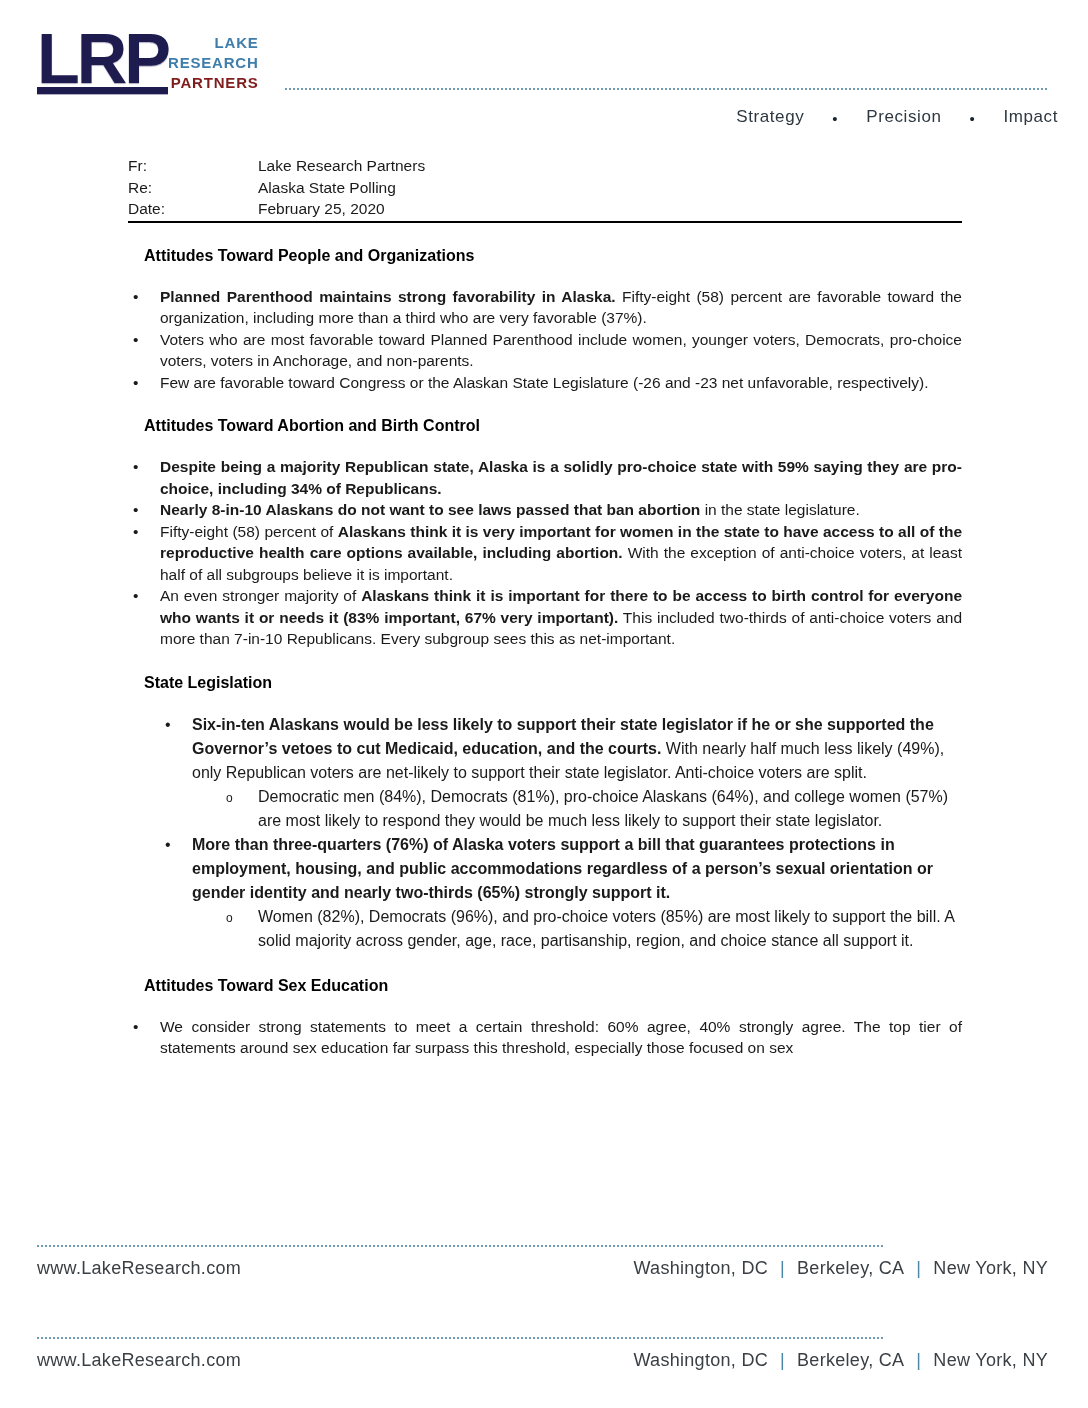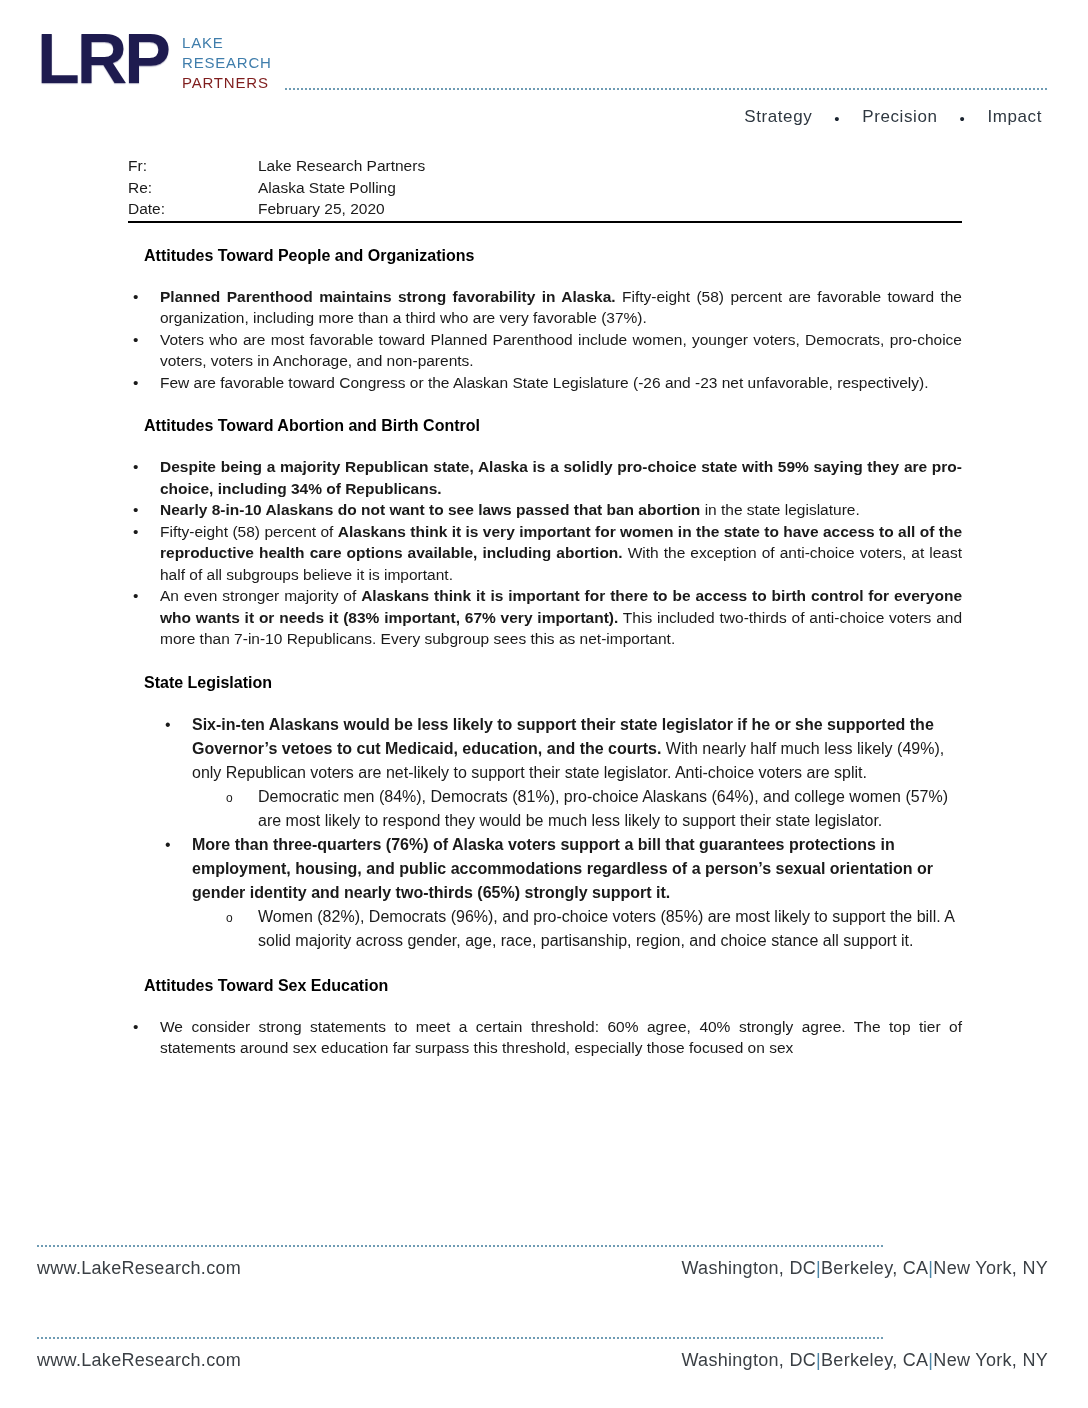--- a/index.html
+++ b/index.html
@@ -21,46 +21,47 @@
     display: flex;
     align-items: flex-start;
   }
   .logo-lrp {
     font-size: 70px;
     line-height: 66px;
     font-weight: 800;
     letter-spacing: -3px;
     color: #1e1b4f;
     text-shadow: 0 1px 1px rgba(30,27,79,0.35);
+    text-decoration: underline;
   }
   .logo-lines {
-    margin-left: 14px;
     margin-top: 7px;
     font-size: 15px;
     line-height: 20px;
-    font-weight: 400;
+    font-weight: 700;
     letter-spacing: 0.8px;
+    text-align: right;
   }
   .logo-line-1, .logo-line-2 { color: #3f7dab; }
   .logo-line-3 { color: #7f1d1d; }
 
   .header-dotted {
     position: absolute;
     top: 88px;
     left: 285px;
     width: 762px;
     border-top: 2px dotted #6f9cb4;
   }
   .tagline {
     position: absolute;
     top: 107px;
-    right: 46px;
+    right: 30px;
     display: flex;
     align-items: flex-end;
-    gap: 22px;
+    gap: 28px;
     font-size: 17px;
     letter-spacing: 0.6px;
     color: #2e3740;
   }
   .tagline .dot { font-size: 15px; color: #1b2430; }
 
   
   .memo-main {
     position: absolute;
     top: 155px;
@@ -125,21 +126,21 @@
   }
   .footer-row {
     margin-top: 11px;
     display: flex;
     justify-content: space-between;
     align-items: baseline;
     font-size: 18px;
     color: #3a3f44;
     letter-spacing: 0.3px;
   }
-  .footer-locs { display: flex; align-items: center; }
+  .footer-locs { display: flex; gap: 12px; align-items: center; }
   .footer-sep { color: #4c87a8; }
 </style>
 </head>
 <body>
 
 <div class="page">
 
   <div class="logo-block">
     <div class="logo-lrp">LRP</div>
     <div class="logo-lines">

